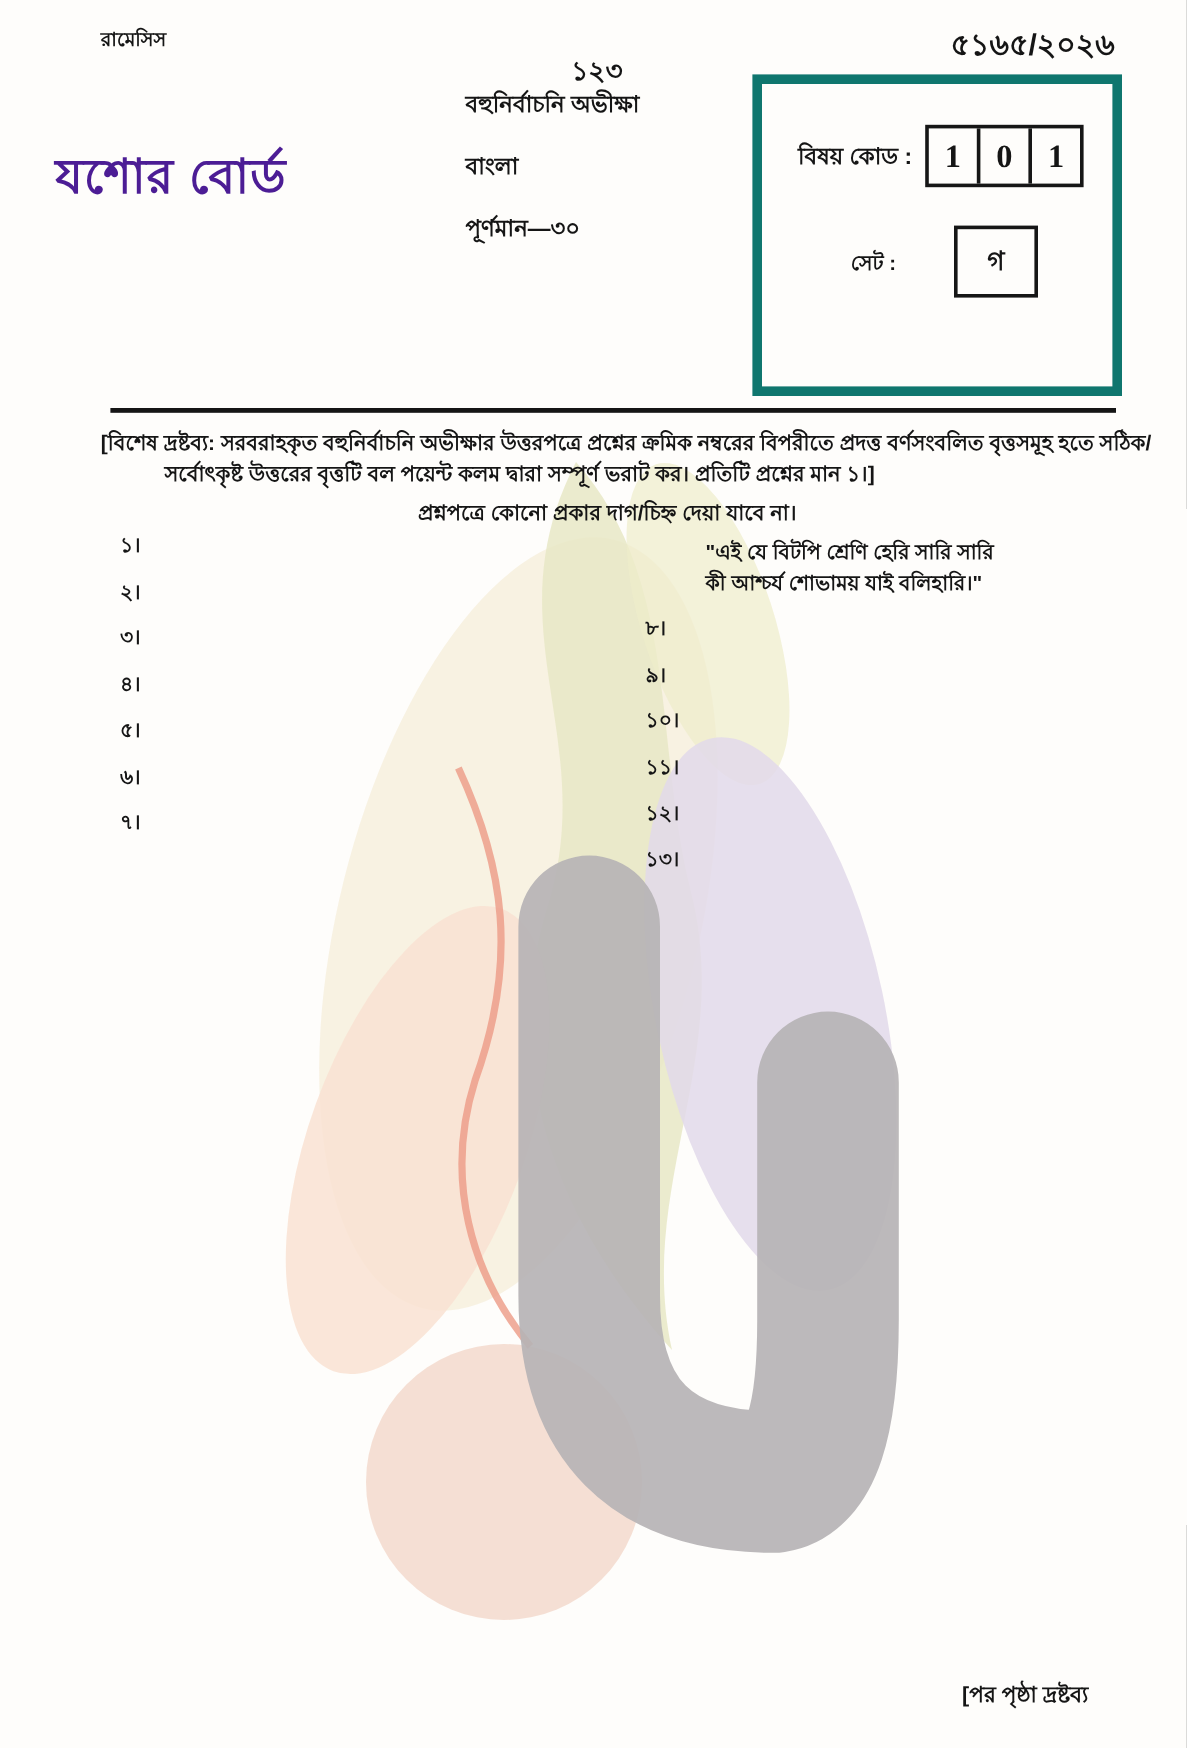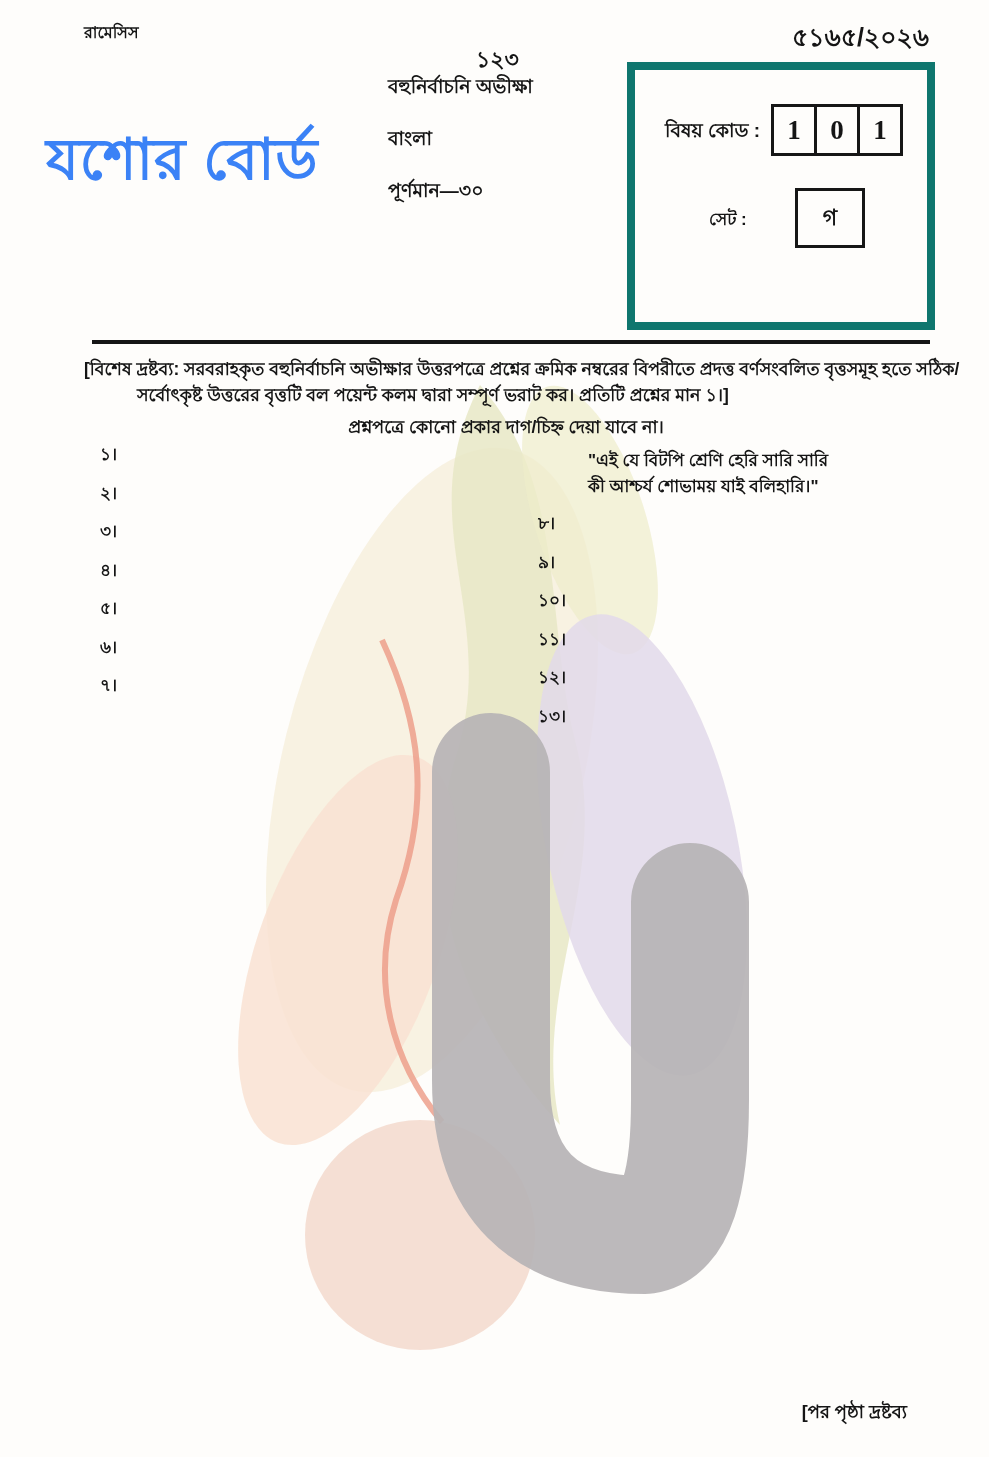--- a/index.html
+++ b/index.html
@@ -5,21 +5,21 @@
   html,body{margin:0;padding:0;background:#9a9a9a;}
   .page{position:relative;width:989px;height:1457px;background:#fefdfb;overflow:hidden;
         font-family:"Liberation Sans","DejaVu Sans",sans-serif;color:#151515;--dot:#e01f1f;}
   .layer{position:absolute;z-index:1;}
   .watermark{position:absolute;left:0;top:0;z-index:0;}
 
   
   .brand{left:84px;top:20px;font-size:16px;font-weight:700;}
   .pagenum{left:476px;top:30px;font-size:22px;font-weight:700;margin-top:12px;}
   .papercode{right:60px;top:18px;font-size:25px;font-weight:700;}
-  .board{left:46px;top:116px;font-size:57px;font-weight:700;color:#3b82f6;letter-spacing:1px;text-align:right;}
+  .board{left:46px;top:116px;font-size:40px;font-weight:700;color:#4c1d95;letter-spacing:1px;text-align:right;}
   .titleblock{left:375px;top:72px;font-size:19px;font-weight:700;margin-left:13px;}
   .titleblock > div{margin-bottom:20px;}
 
   .codebox{left:627px;top:62px;width:292px;height:252px;border:8px solid #0f766e;background:transparent;}
   .codelabel{position:absolute;left:30px;top:46px;font-size:19px;font-weight:700;}
   .digits{position:absolute;left:136px;top:34px;display:flex;border:3px solid #161616;}
   .digit{width:40px;height:46px;border-right:3px solid #161616;display:flex;align-items:center;justify-content:center;
          font-family:"Liberation Serif","DejaVu Serif",serif;font-size:27px;font-weight:700;}
   .digit:last-child{border-right:none;}
   .setlabel{position:absolute;left:74px;top:136px;font-size:17px;font-weight:700;}

